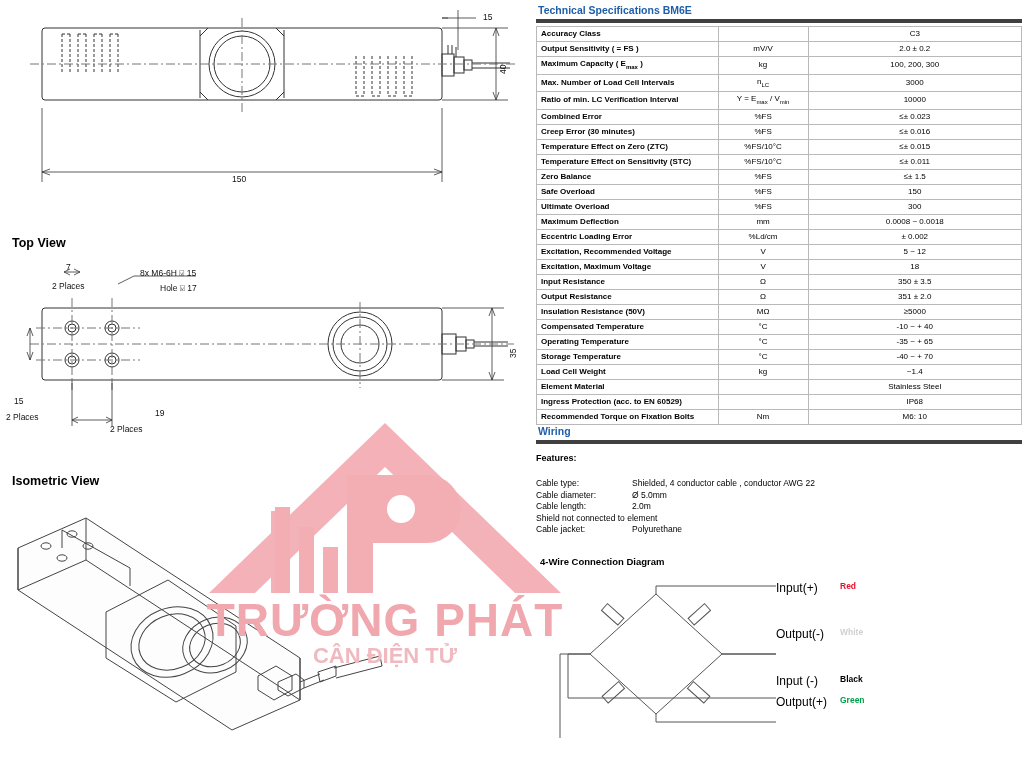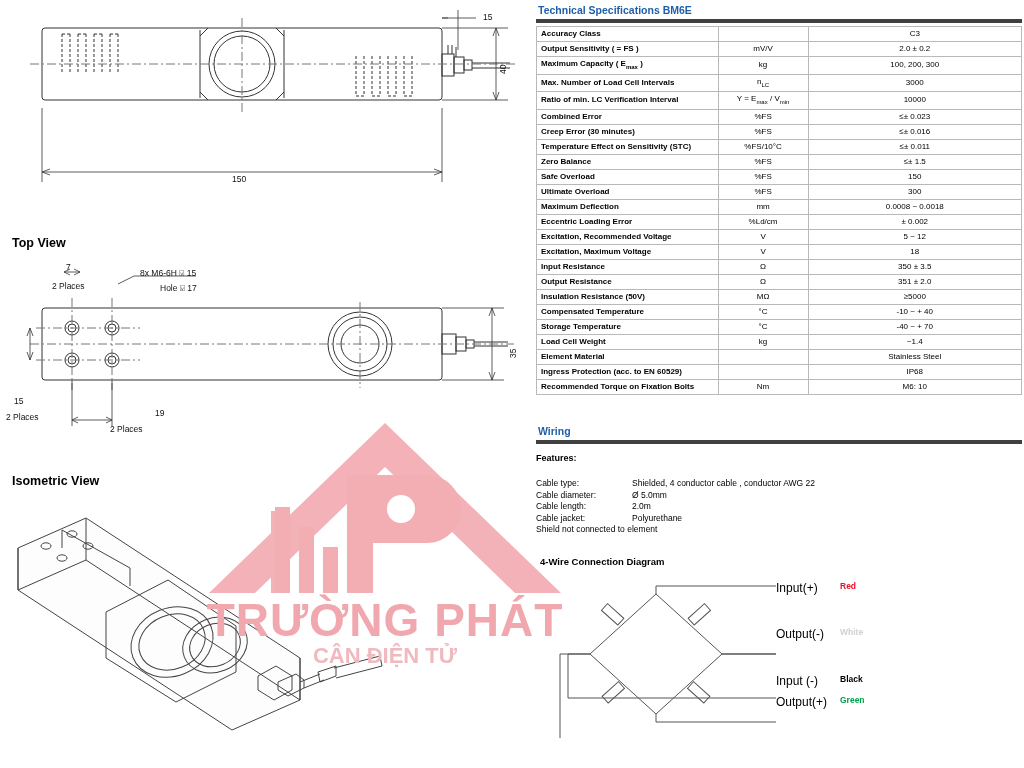--- a/index.html
+++ b/index.html
@@ -357,20 +357,25 @@
             <td class="c1">Combined Error</td>
             <td class="c2">%FS</td>
             <td class="c3">≤± 0.023</td>
           </tr>
           <tr>
             <td class="c1">Creep Error (30 minutes)</td>
             <td class="c2">%FS</td>
             <td class="c3">≤± 0.016</td>
           </tr>
           <tr>
+            <td class="c1">Temperature Effect on Zero (ZTC)</td>
+            <td class="c2">%FS/10°C</td>
+            <td class="c3">≤± 0.015</td>
+          </tr>
+          <tr>
             <td class="c1">Temperature Effect on Sensitivity (STC)</td>
             <td class="c2">%FS/10°C</td>
             <td class="c3">≤± 0.011</td>
           </tr>
           <tr>
             <td class="c1">Zero Balance</td>
             <td class="c2">%FS</td>
             <td class="c3">≤± 1.5</td>
           </tr>
           <tr>
@@ -415,20 +420,25 @@
           </tr>
           <tr>
             <td class="c1">Insulation Resistance (50V)</td>
             <td class="c2">MΩ</td>
             <td class="c3">≥5000</td>
           </tr>
           <tr>
             <td class="c1">Compensated Temperature</td>
             <td class="c2">°C</td>
             <td class="c3">-10 ~ + 40</td>
+          </tr>
+          <tr>
+            <td class="c1">Operating Temperature</td>
+            <td class="c2">°C</td>
+            <td class="c3">-35 ~ + 65</td>
           </tr>
           <tr>
             <td class="c1">Storage Temperature</td>
             <td class="c2">°C</td>
             <td class="c3">-40 ~ + 70</td>
           </tr>
           <tr>
             <td class="c1">Load Cell Weight</td>
             <td class="c2">kg</td>
             <td class="c3">~1.4</td>
@@ -452,22 +462,22 @@
     </table>
 
     <div class="sec-head" id="wiring-head">Wiring</div>
 
     <div class="features-title">Features:</div>
 
     <div class="cable-block">
       <span class="cable-row"><span class="cable-k">Cable type:</span><span>Shielded, 4 conductor cable , conductor AWG 22</span></span>
       <span class="cable-row"><span class="cable-k">Cable diameter:</span><span>Ø 5.0mm</span></span>
       <span class="cable-row"><span class="cable-k">Cable length:</span><span>2.0m</span></span>
+      <span class="cable-row"><span>Shield not connected to element</span></span>
       <span class="cable-row"><span class="cable-k">Cable jacket:</span><span>Polyurethane</span></span>
-      <span class="cable-row"><span>Shield not connected to element</span></span>
     </div>
 
     <div class="diag-title">4-Wire Connection Diagram</div>
 
     <svg width="320" height="160" viewBox="0 0 320 160" style="position:absolute;left:18px;top:578px;">
       <g stroke="#555" fill="none" stroke-width="1">
 
         <path d="M110 16 L176 76 L110 136 L44 76 Z"></path>
 
         <rect x="56" y="32" width="22" height="9" fill="#fff" transform="rotate(42 67 36)"></rect>

